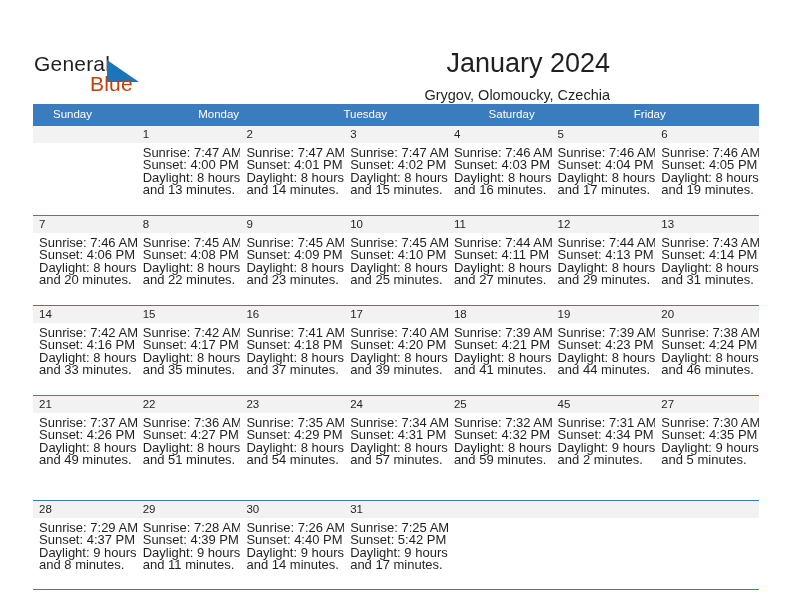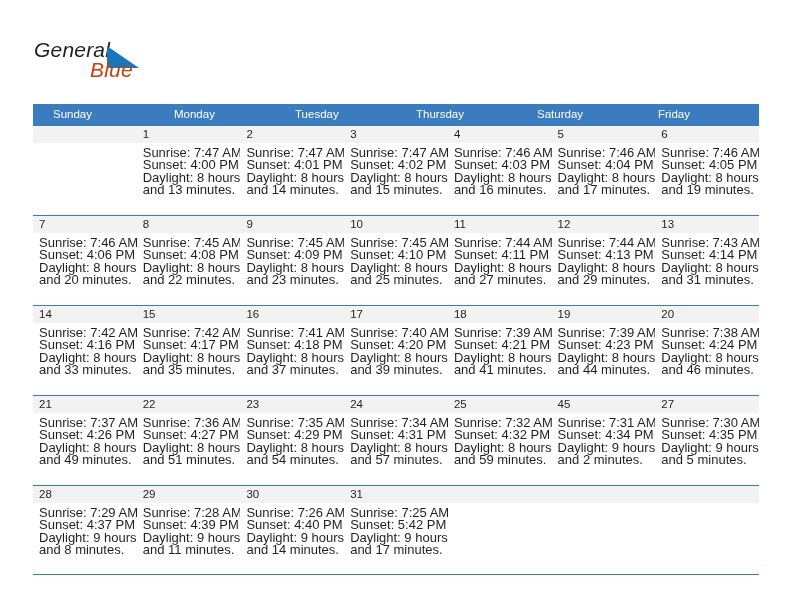--- a/index.html
+++ b/index.html
@@ -18,24 +18,23 @@
     position: relative;
     width: 792px;
     height: 612px;
     box-sizing: border-box;
   }
 
   
   .header {
     position: absolute;
     left: 0;
-    top: 2px;
+    top: 16px;
     width: 644px;
     height: 100px;
-    font-style: italic;
   }
   .logo {
     position: absolute;
     left: 34px;
     top: 36px;
     width: 150px;
     height: 50px;
   }
   .logo-general {
     position: absolute;
@@ -107,20 +106,21 @@
   }
 
   .week-row {
     display: flex;
     border-top: 1.5px solid #3b7cbf;
     height: 90px;
     box-sizing: border-box;
   }
   .week-row:last-child {
     border-bottom: 1.5px solid #3b7cbf;
+    margin-top: 15px;
   }
   .day-cell {
     flex: 1 1 0;
     box-sizing: border-box;
     position: relative;
     background: #ffffff;
     overflow: hidden;
   }
   .day-number-band {
     height: 17px;
@@ -150,29 +150,32 @@
 <div class="page">
 
   <div class="header">
 
     <div class="logo">
       <span class="logo-general">General</span>
       <span class="logo-triangle"></span>
       <span class="logo-blue">Blue</span>
     </div>
 
+    <div class="title-block">
+      <div class="cal-title">January 2024</div>
+      <div class="cal-subtitle">Grygov, Olomoucky, Czechia</div>
+    </div>
 
   </div>
 
   <div class="calendar">
     <div class="weekday-row">
         <div class="weekday">Sunday</div>
         <div class="weekday">Monday</div>
         <div class="weekday">Tuesday</div>
-        <div class="weekday">Thursday</div>
         <div class="weekday">Saturday</div>
         <div class="weekday">Friday</div>
       </div>
     <div id="weeks-container">
         <div class="week-row">
           <div class="day-cell empty">
             <div class="day-number-band"></div>
             <div class="day-body">
               <div></div>
               <div></div>

